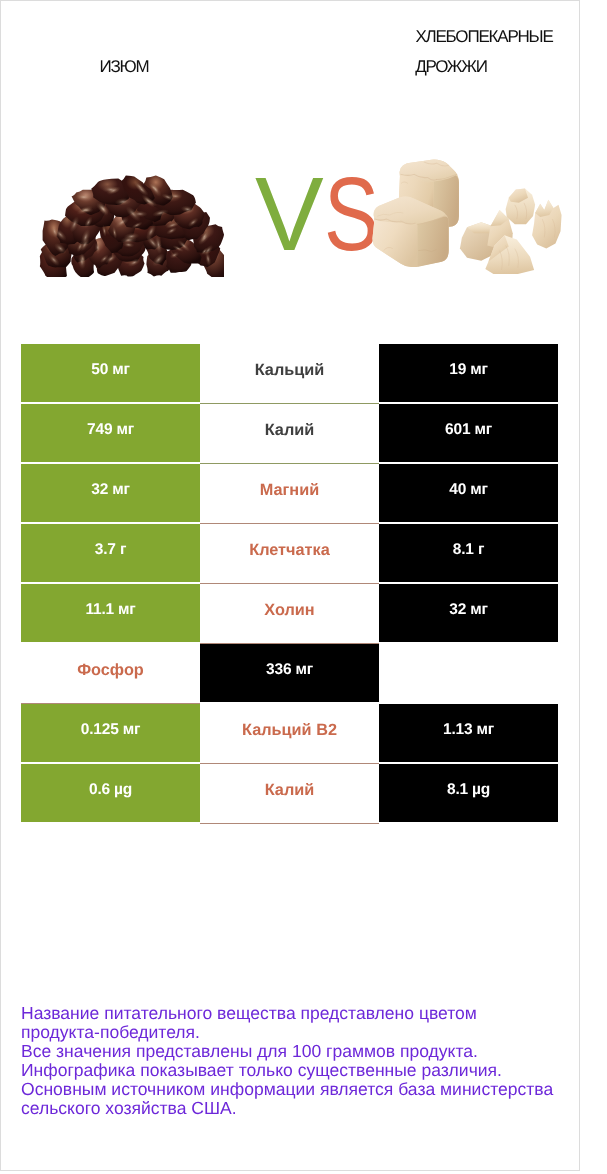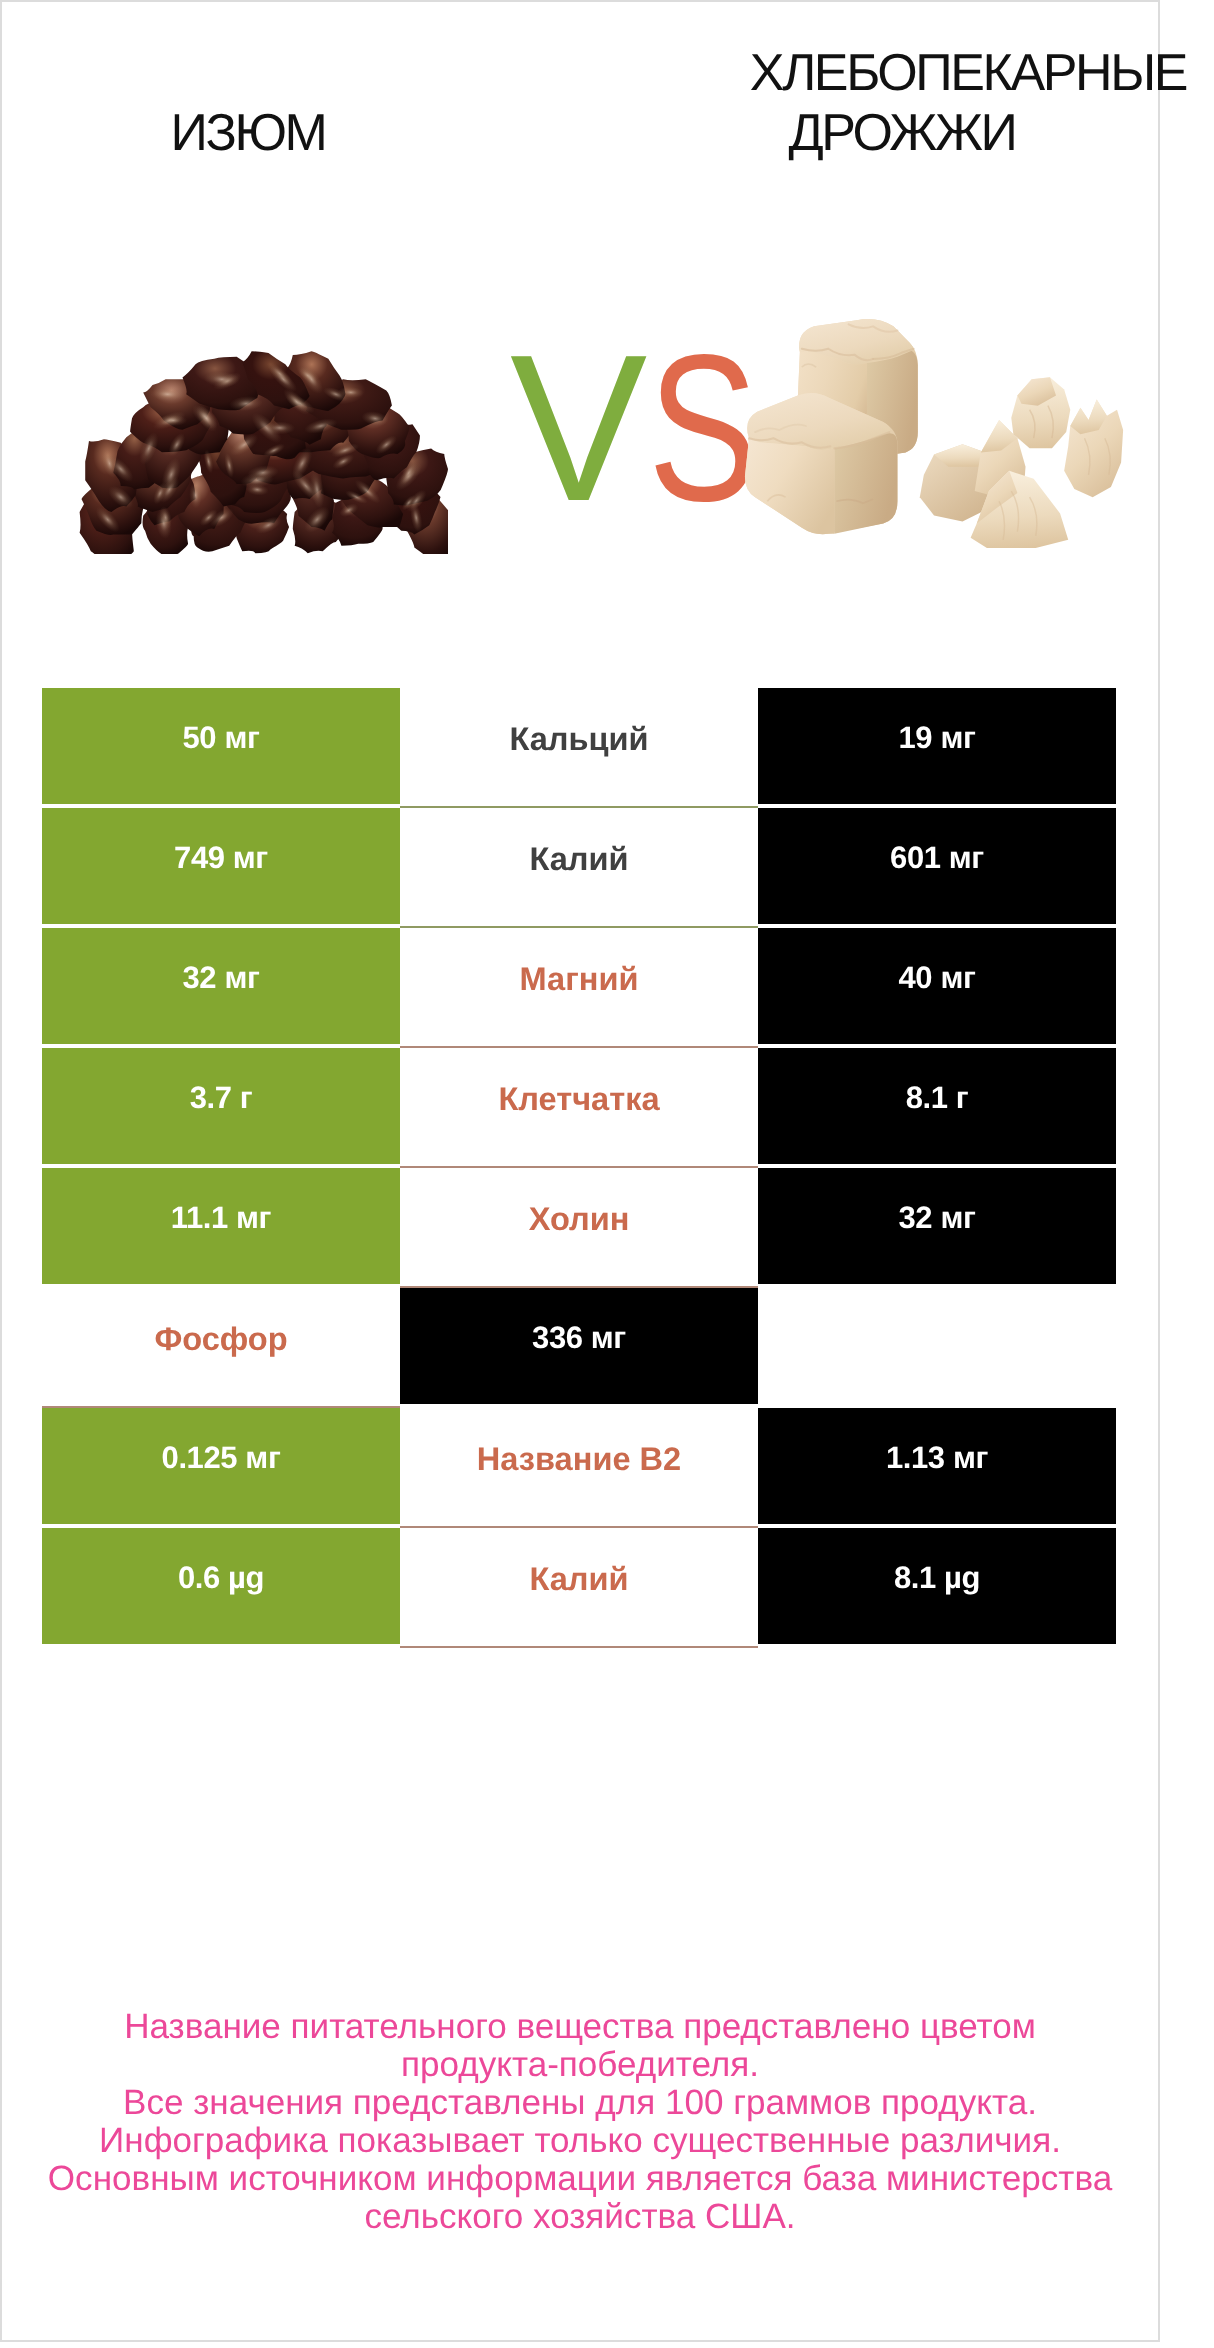--- a/index.html
+++ b/index.html
@@ -13,21 +13,21 @@
   .frame{
     position:absolute;left:0;top:0;width:580px;height:1171px;
     background:#fff;box-sizing:border-box;overflow:visible;
   }
   .frame-border{
     position:absolute;left:0;top:0;width:580px;height:1171px;
     border:1px solid #dcdcdc;box-sizing:border-box;pointer-events:none;
   }
   
   .title{
-    position:absolute;font-size:26px;font-weight:400;color:#111;
+    position:absolute;font-size:17px;font-weight:400;color:#111;
     line-height:29px;text-align:center;text-transform:uppercase;
     letter-spacing:-1.2px;white-space:nowrap;
   }
   .title.left{left:24px;top:52px;width:200px;}
   .title-line{position:absolute;text-align:center;white-space:nowrap;}
   .title-line.l1{left:304px;top:22px;width:360px;}
   .title-line.l2{left:271px;top:52px;width:360px;}
 
   
   .img-raisins{position:absolute;left:37px;top:164px;width:187px;height:113px;}
@@ -51,21 +51,21 @@
   .row.win-left .cell.mid{border-bottom-color:#8f9a62;}
   .val{font-weight:700;font-size:15.5px;letter-spacing:-0.2px;white-space:pre;position:relative;top:-3.5px;}
   .val .u{font-size:15.5px;font-weight:700;letter-spacing:-0.2px;}
   .lbl{font-weight:700;font-size:16.3px;letter-spacing:0px;position:relative;top:-3.5px;}
   .lbl.g{color:#404040;}
   .lbl.o{color:#ca6a4d;}
 
   
   .footer{
     position:absolute;left:21px;top:1004px;width:538px;
-    text-align:center;font-size:17.55px;line-height:19.1px;color:#ec4899;
+    font-size:17.55px;line-height:19.1px;color:#6d28d9;
   }
 </style>
 </head>
 <body>
 
 <div class="frame">
   <div class="frame-border"></div>
 
   <div class="title left">Изюм</div>
   <div class="title right">
@@ -382,21 +382,21 @@
         </div>
         <div class="cell right">
           <span class="val">336<span class="u"> мг</span></span>
         </div>
       </div>
       <div class="row win-right">
         <div class="cell left">
           <span class="val">0.125<span class="u"> мг</span></span>
         </div>
         <div class="cell mid">
-          <span class="lbl o">Название B2</span>
+          <span class="lbl o">Кальций B2</span>
         </div>
         <div class="cell right">
           <span class="val">1.13<span class="u"> мг</span></span>
         </div>
       </div>
       <div class="row win-right">
         <div class="cell left">
           <span class="val">0.6<span class="u"> µg</span></span>
         </div>
         <div class="cell mid">

